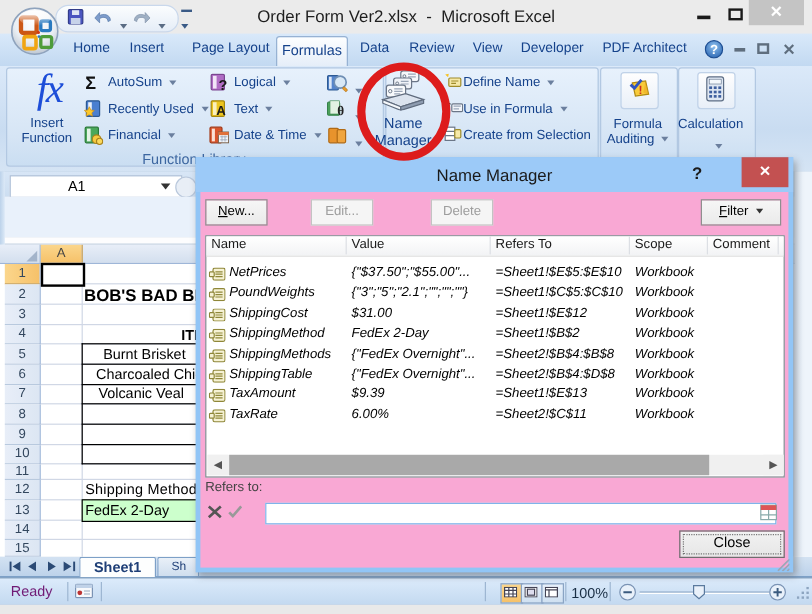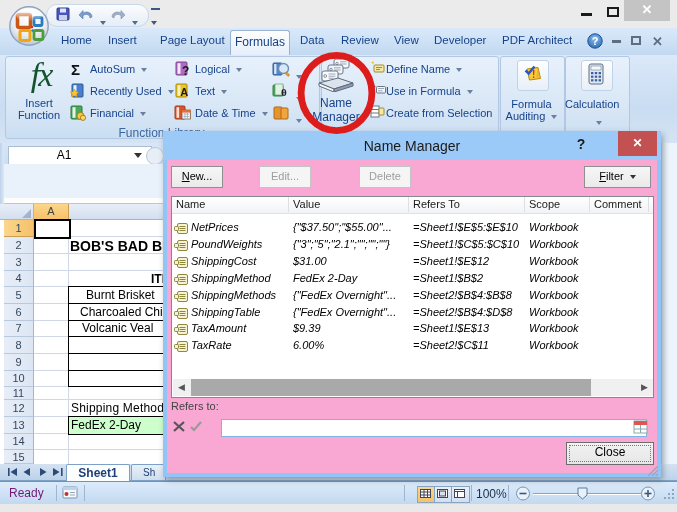--- a/index.html
+++ b/index.html
@@ -66,20 +66,21 @@
 #refline{position:absolute;top:240px;left:4px;font-size:11px;color:#444;}
 #reftxt{position:absolute;top:259px;left:54px;width:424px;height:16px;background:#fff;border:1px solid #7eb4ea;}
 #closebtn{position:absolute;top:282px;left:399px;width:86px;height:21px;background:linear-gradient(#f2f2f2,#e6e6e6);border:1px solid #6d6d6d;font-size:12px;color:#000;text-align:center;line-height:19px;}
 #closebtn .foc{position:absolute;top:2px;left:2px;right:2px;bottom:2px;border:1px dotted #777;}
 </style>
 </head>
 <body>
 <div id="win">
 
   <div class="abs" id="titlebar"></div>
+  <div class="abs" id="title">Order Form Ver2.xlsx&nbsp;&nbsp;-&nbsp;&nbsp;Microsoft Excel</div>
   <div class="abs" id="qat"></div>
   <div class="abs" id="btnmin"></div>
   <div class="abs" id="btnmax"></div>
   <div class="abs" id="btnclose">✕</div>
 
   <svg class="abs" style="top:7px;left:56px" width="14" height="14" viewBox="0 0 14 14">
     <rect x="1" y="1" width="12" height="12" rx="1" fill="#4a55c0" stroke="#323c8a"></rect>
     <rect x="4" y="1.5" width="6" height="4" fill="#dfe7f5"></rect>
     <rect x="3" y="8" width="8" height="5" fill="#c7d3ea"></rect>
   </svg>
@@ -118,21 +119,21 @@
   <div class="abs" style="top:40px;left:612px;width:9px;height:3px;background:#5f6e7e"></div>
   <div class="abs" style="top:36px;left:631px;width:6px;height:5px;border:2px solid #5f6e7e"></div>
   <div class="abs" style="top:34px;left:652px;width:12px;height:12px;color:#5f6e7e;font-size:13px;font-weight:bold">✕</div>
 
   <div class="abs" id="ribbon"></div>
 
   <div class="group" style="top:56px;left:5px;width:313px;"></div>
   <div class="abs glabel" style="top:126px;left:5px;width:313px;">Function Library</div>
 
   <div class="abs" style="top:58px;left:9px;width:54px;height:67px;border:1px solid transparent;"></div>
-  <div class="abs" style="top:56px;left:20px;width:42px;height:36px;font-family:'Liberation Serif',serif;font-style:italic;font-size:34px;color:#14532d;text-align:center;letter-spacing:-2px;">fx</div>
+  <div class="abs" style="top:56px;left:20px;width:42px;height:36px;font-family:'Liberation Serif',serif;font-style:italic;font-size:34px;color:#1d4ed8;text-align:center;letter-spacing:-2px;">fx</div>
   <div class="abs rtxt" style="top:97px;left:12px;width:54px;text-align:center;">Insert</div>
   <div class="abs rtxt" style="top:109px;left:12px;width:54px;text-align:center;">Function</div>
 
   <div class="abs" style="top:61px;left:71px;font-size:15px;font-weight:bold;color:#111;">Σ</div>
   <div class="abs rtxt" style="top:63px;left:90px;">AutoSum <span class="darr"></span></div>
   <svg class="abs ic" style="top:83px;left:69px" width="17" height="16" viewBox="0 0 17 16">
     <rect x="3" y="1" width="11" height="13" rx="1" fill="#4a7fd0" stroke="#2d5a94"></rect>
     <rect x="4.5" y="2.2" width="3" height="10.6" fill="#e8f0fb"></rect>
     <path d="M2 10 l1.4-2.9 1.4 2.9 3 0.35-2.2 2.1 0.58 3-2.78-1.5-2.78 1.5 0.58-3-2.2-2.1z" transform="translate(2.2,-0.8) scale(0.95)" fill="#fcc829" stroke="#c78d1a" stroke-width="0.6"></path>
   </svg>

